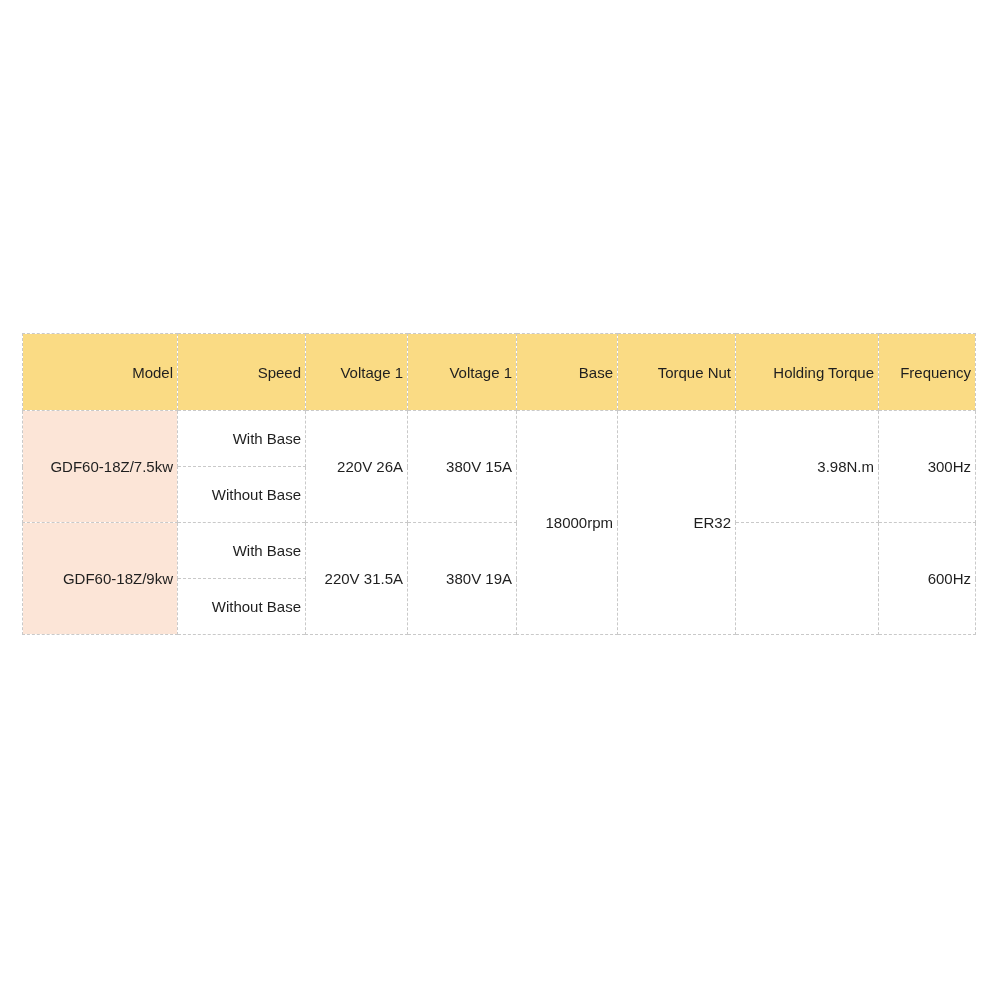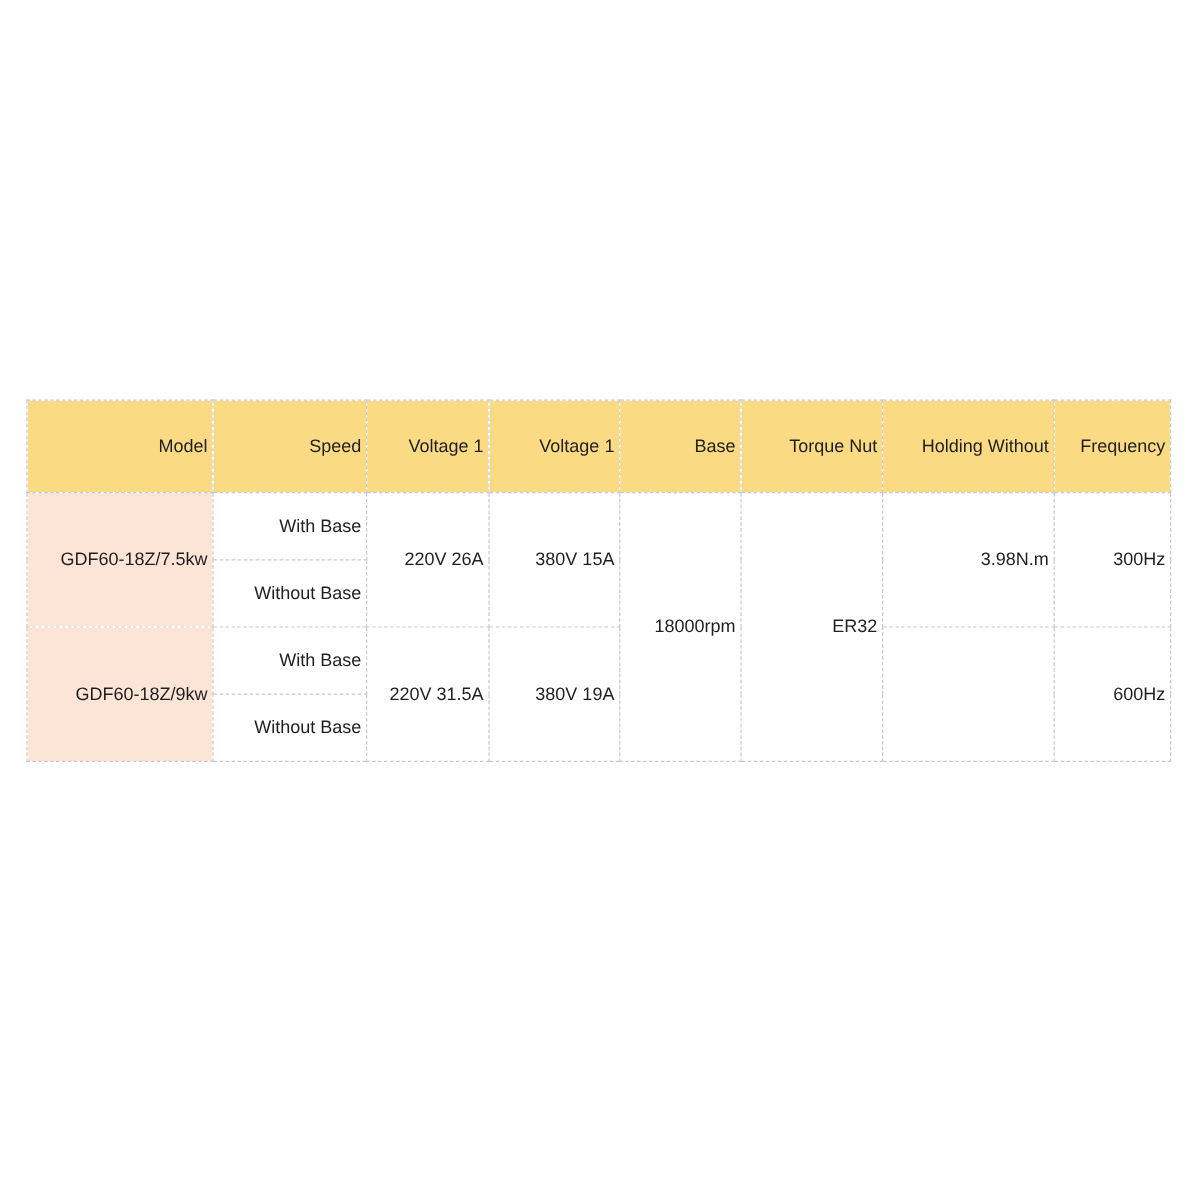--- a/index.html
+++ b/index.html
@@ -66,21 +66,21 @@
       <col class="col-freq">
   </colgroup>
   <thead>
     <tr>
       <th>Model</th>
       <th>Speed</th>
       <th>Voltage 1</th>
       <th>Voltage 1</th>
       <th>Base</th>
       <th>Torque Nut</th>
-      <th>Holding Without</th>
+      <th>Holding Torque</th>
       <th>Frequency</th>
     </tr>
   </thead>
   <tbody>
     <tr>
       <td class="model-cell" rowspan="2">GDF60-18Z/7.5kw</td>
       <td>With Base</td>
       <td rowspan="2">220V 26A</td>
       <td rowspan="2">380V 15A</td>
       <td rowspan="4">18000rpm</td>

